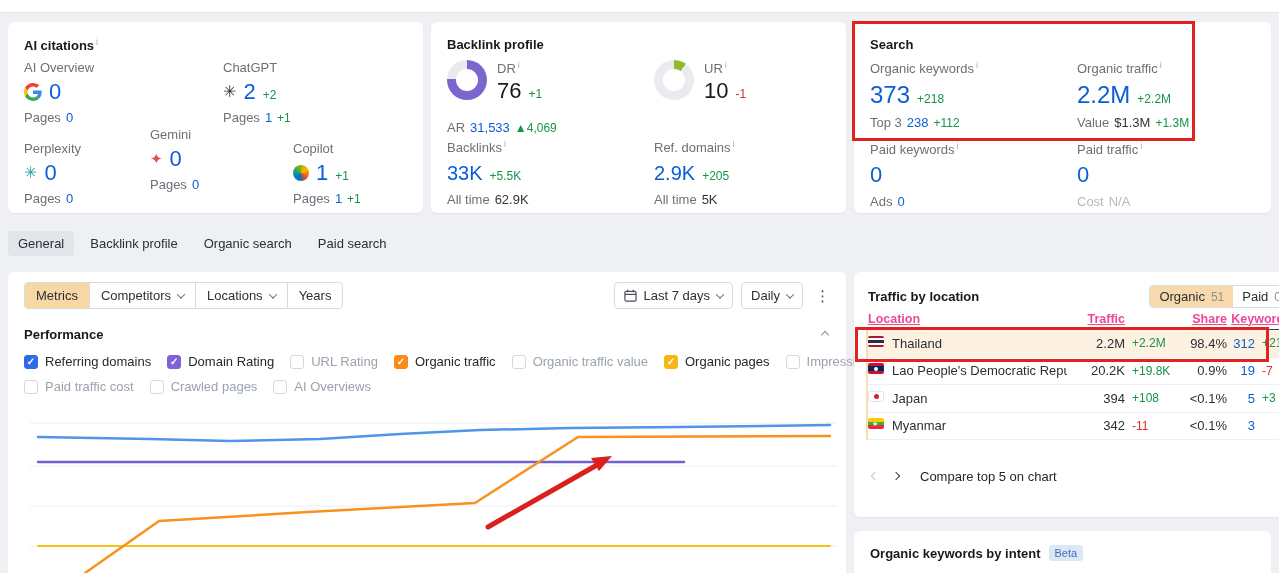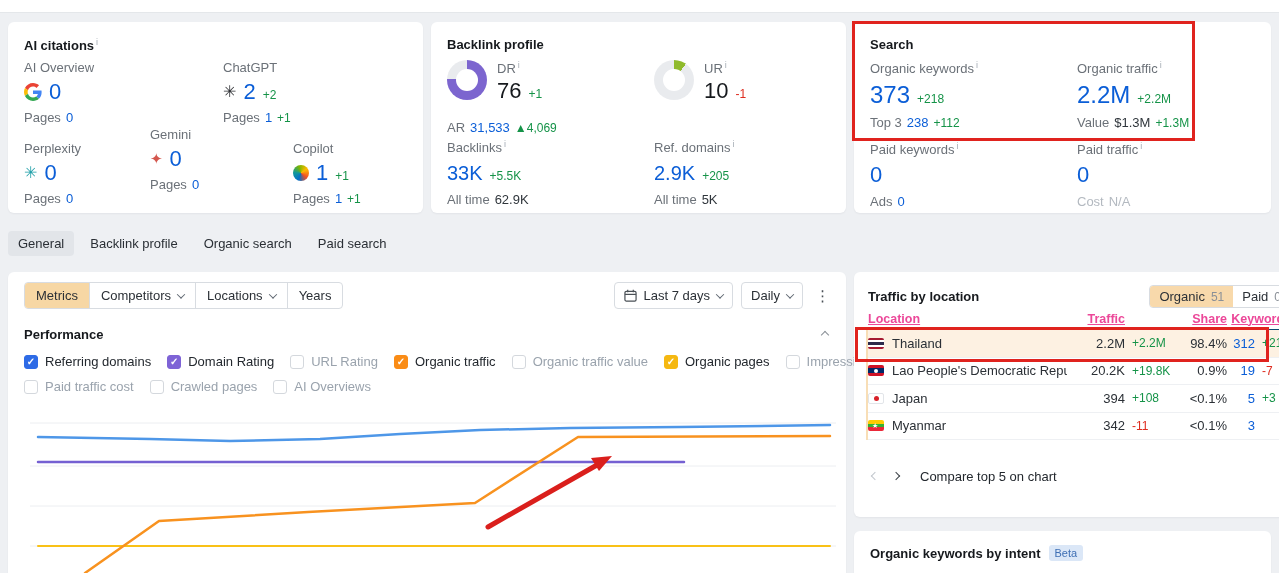--- a/index.html
+++ b/index.html
@@ -100,21 +100,21 @@
   .thead { height:22px; font-weight:700; color:#ec4899; font-size:12.5px; border-bottom:1px solid #0c4a6e;text-decoration:underline; }
   .thead .r { text-align:right; }
   .thead .kwh { grid-column:5/7; text-align:right; }
   .tbody { border-left:2px solid #f8deb6; margin-left:-2px; }
   .trow { height:27.5px; border-bottom:1px solid #eef0f3; cursor:pointer; }
   .trow.hl { background:#fdf1e2; }
   .tcell.num { text-align:right; color:#2b3036; }
   .tcell.kw  { text-align:right; color:#0b5ed7; }
   .tcell.delta { text-align:left; padding-left:7px; font-size:12px; color:#159348; }
   .tcell.delta.down { color:#de2c1f; }
-  .tcell.name { display:flex; align-items:center; gap:8px; overflow:hidden; white-space:nowrap; }
+  .tcell.name { display:flex; align-items:flex-start; gap:8px; overflow:hidden; white-space:nowrap; }
   .tfoot { display:flex; align-items:flex-start; gap:7px; margin-top:29px; }
   .tfoot .pager { display:inline-flex; padding:4px; cursor:pointer; }
   .tfoot .cmp { margin-left:10px; color:#23282e; cursor:pointer; }
 
   
   .flag { width:16px; height:11px; border-radius:2px; position:relative; flex:0 0 16px; overflow:hidden; }
   .flag-thailand { background:linear-gradient(180deg,#a51931 0 17%,#fff 17% 34%,#2d2a4a 34% 67%,#fff 67% 84%,#a51931 84%); }
   .flag-laos { background:linear-gradient(180deg,#ce1126 0 25%,#002868 25% 75%,#ce1126 75%); }
   .flag-laos::after { content:""; position:absolute; left:6px; top:3.5px; width:4px; height:4px; border-radius:50%; background:#fff; }
   .flag-cambodia { background:linear-gradient(180deg,#032ea1 0 25%,#e00025 25% 75%,#032ea1 75%); }

